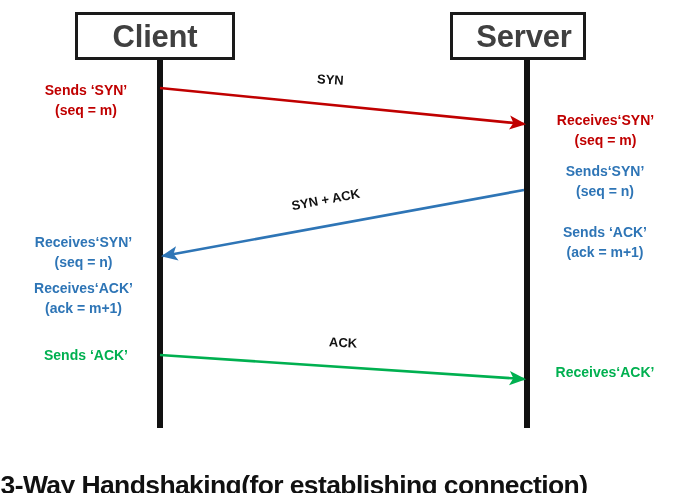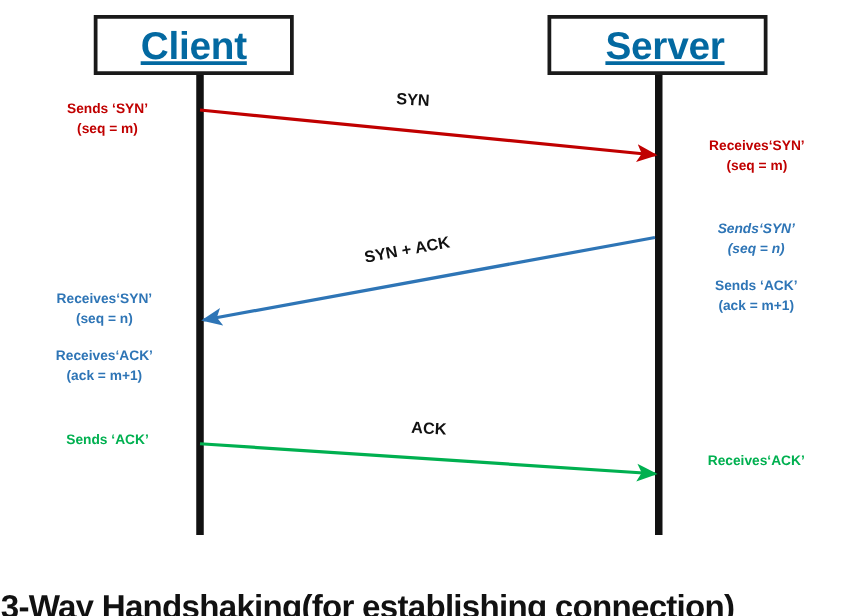--- a/index.html
+++ b/index.html
@@ -24,27 +24,26 @@
     box-sizing: border-box;
     border: 3px solid #1a1a1a;
     background: #ffffff;
     display: flex;
     align-items: center;
     justify-content: center;
   }
   .node-box .node-label {
     font-size: 31px;
     font-weight: bold;
-    color: #0369a1;
+    color: #404040;
     letter-spacing: -0.2px;
     line-height: 1;
-    text-decoration: underline;
   }
   #client-box { left: 75px;  top: 12px; width: 160px; height: 48px; }
-  #server-box { left: 438px; top: 12px; width: 176px; height: 48px; padding-left: 12px; }
+  #server-box { left: 450px; top: 12px; width: 136px; height: 48px; padding-left: 12px; }
 
   
   .lifeline {
     position: absolute;
     width: 6px;
     background: #111111;
     top: 60px;
     height: 368px;
   }
   #client-lifeline { left: 157px; }
@@ -55,21 +54,21 @@
     position: absolute;
     left: 0; top: 0;
     width: 677px;
     height: 493px;
     pointer-events: none;
   }
 
   
   .note {
     position: absolute;
-    font-size: 11px;
+    font-size: 14px;
     font-weight: bold;
     line-height: 1.45;
     white-space: nowrap;
   }
   .note.center-align { text-align: center; }
   .note .line { display: block; }
 
   
   .arrow-caption {
     position: absolute;
@@ -156,21 +155,21 @@
 
   <div class="note center-align" style="left:25px; top:345px; width:122px; color:#00B050;">
     <span class="line">Sends ‘ACK’</span>
   </div>
 
   <div class="note center-align" style="left:543px; top:110px; width:125px; color:#C00000;">
     <span class="line">Receives‘SYN’</span>
     <span class="line">(seq = m)</span>
   </div>
 
-  <div class="note center-align" style="left:545px; top:176px; width:120px; color:#2E75B6;font-style:italic;">
+  <div class="note center-align" style="left:545px; top:161px; width:120px; color:#2E75B6;">
     <span class="line">Sends‘SYN’</span>
     <span class="line">(seq = n)</span>
   </div>
 
   <div class="note center-align" style="left:541px; top:222px; width:128px; color:#2E75B6;">
     <span class="line">Sends ‘ACK’</span>
     <span class="line">(ack = m+1)</span>
   </div>
 
   <div class="note center-align" style="left:541px; top:362px; width:128px; color:#00B050;">

